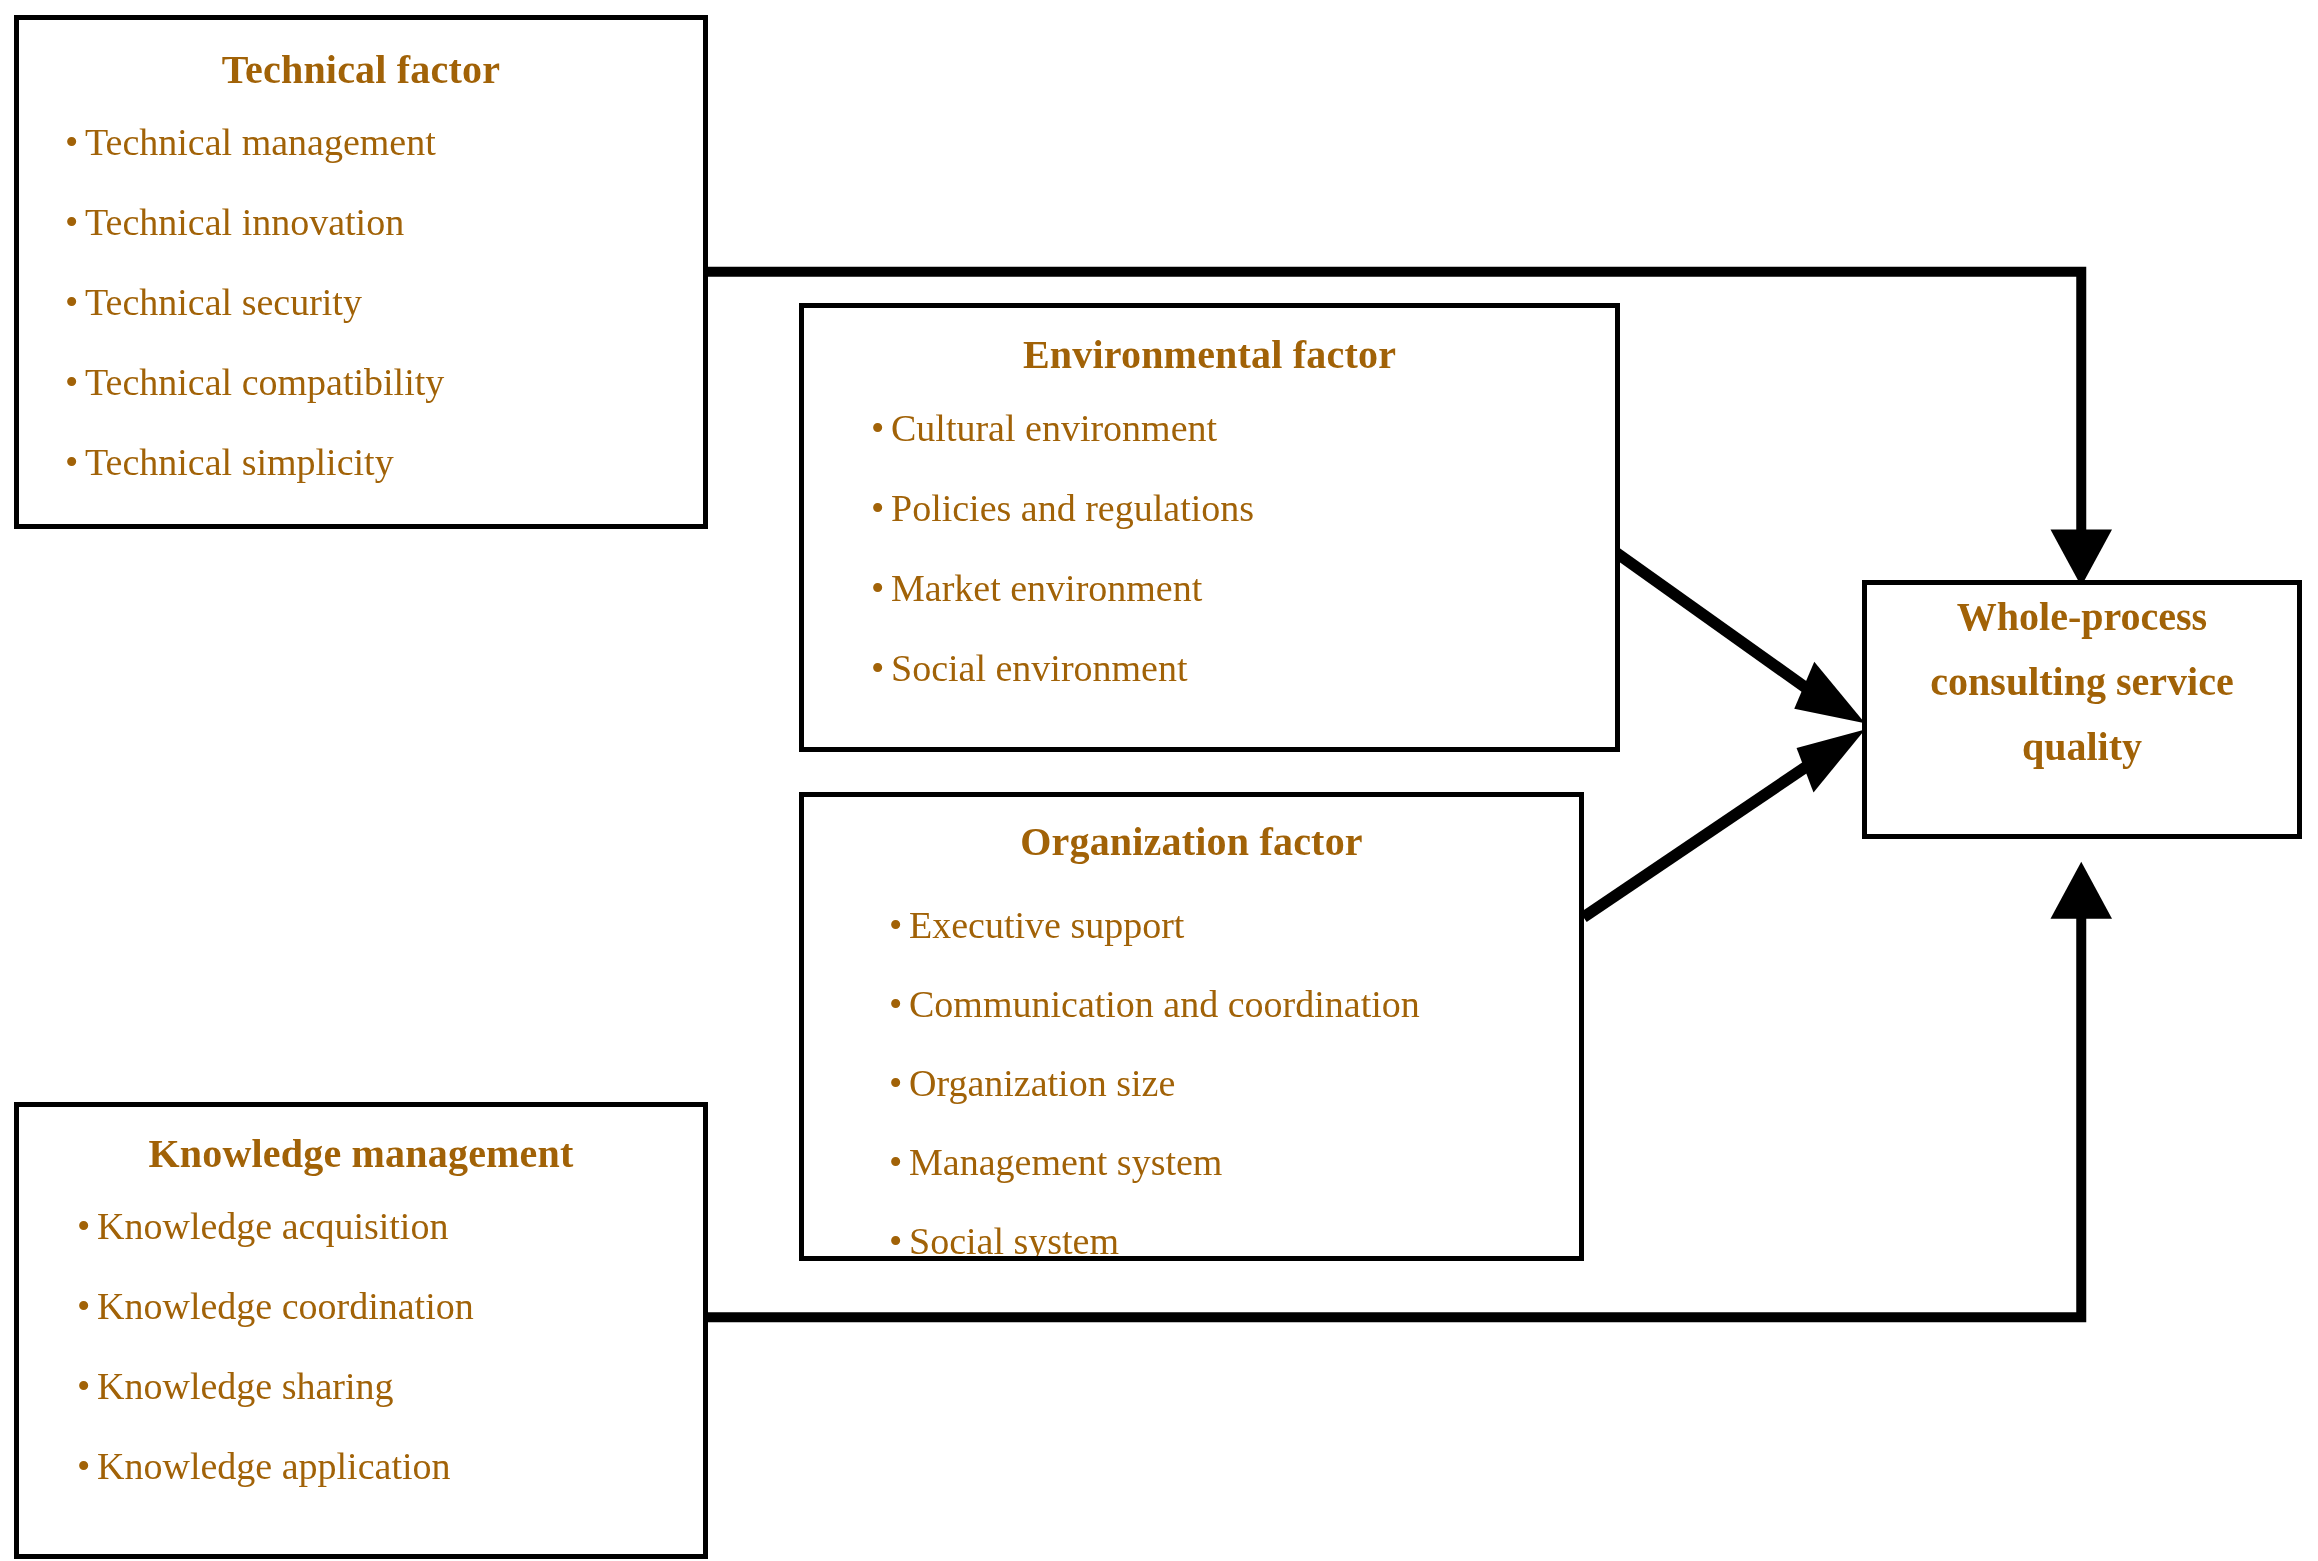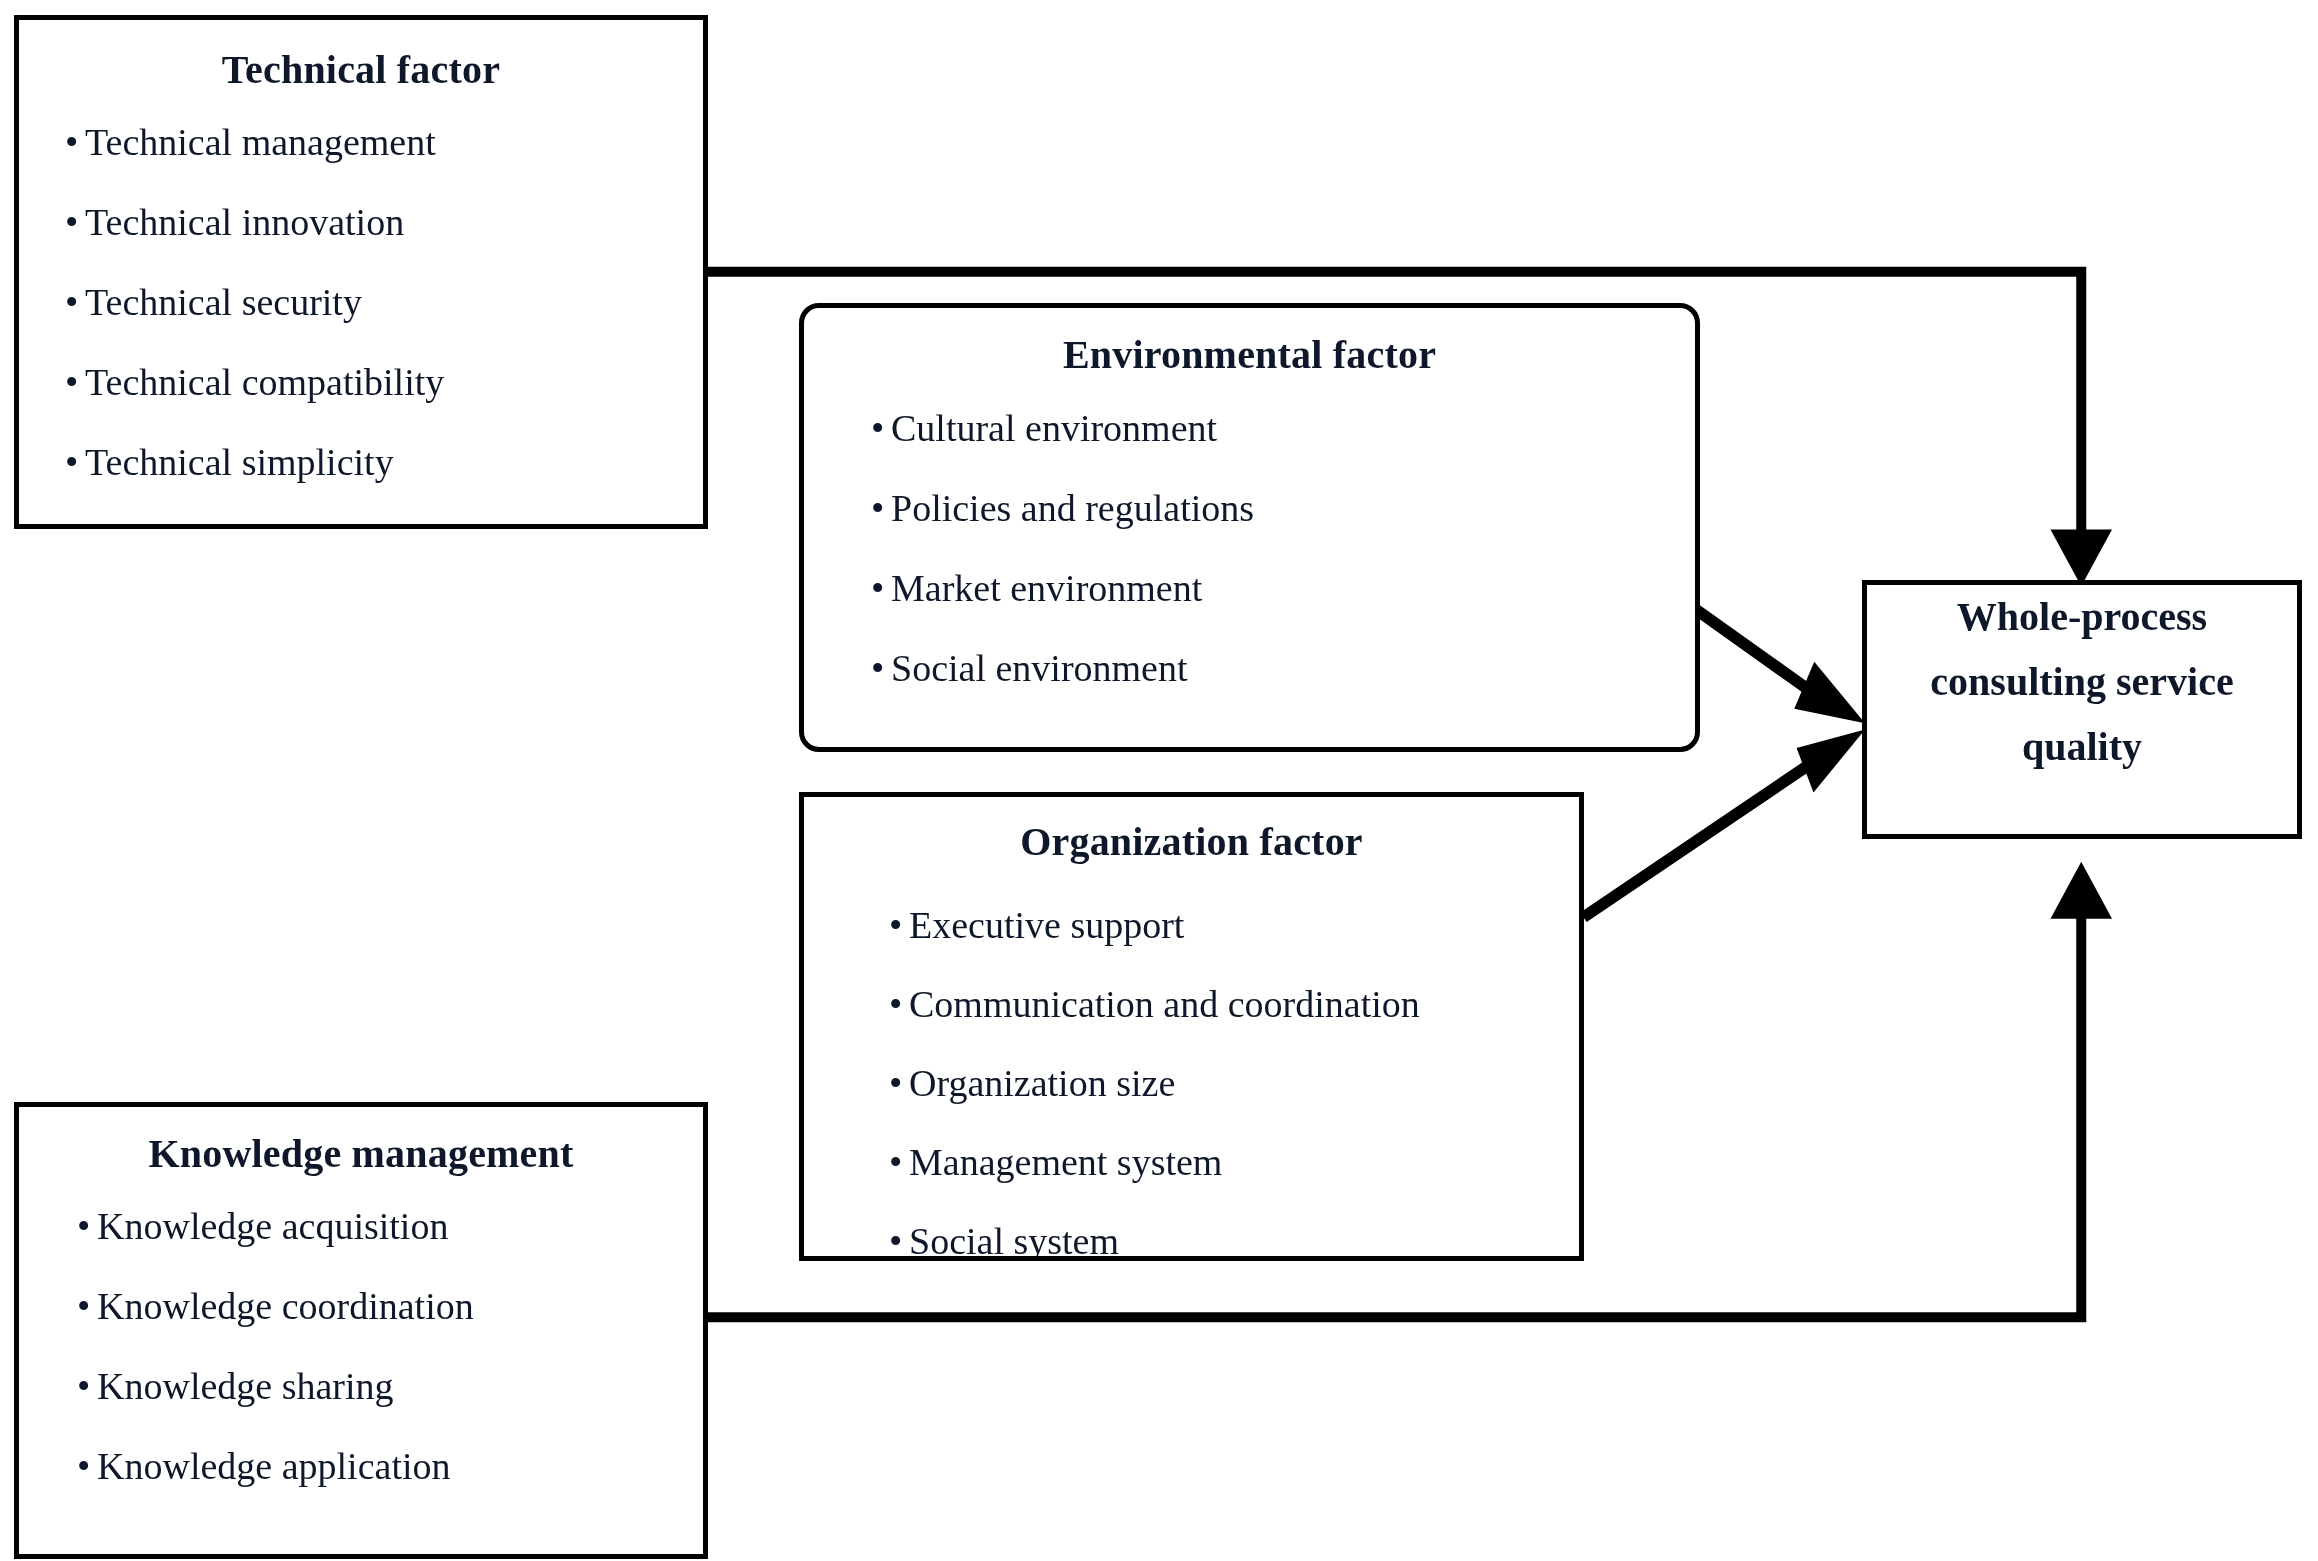--- a/index.html
+++ b/index.html
@@ -7,21 +7,21 @@
     padding: 0;
     background: #ffffff;
   }
   #canvas {
     position: relative;
     width: 2319px;
     height: 1562px;
     background: #ffffff;
     overflow: hidden;
     font-family: "Liberation Serif", "DejaVu Serif", serif;
-    color: #0f172a;
+    color: #a16207;
   }
   .factor-box {
     position: absolute;
     box-sizing: border-box;
     border: 5.4px solid #000000;
     background: #ffffff;
     overflow: hidden;
   }
   .box-title {
     text-align: center;
@@ -53,23 +53,22 @@
     height: 514px;
   }
   #box-technical .box-title { margin-top: 28px; }
   #box-technical .bullet-list { margin-top: 31px; padding-left: 46px; }
   #box-technical .bullet-list li { margin-bottom: 42px; }
 
   
   #box-environmental {
     left: 799px;
     top: 303px;
-    width: 901px;
+    width: 821px;
     height: 449px;
-    border-radius: 20px;
   }
   #box-environmental .box-title { margin-top: 24.6px; }
   #box-environmental .bullet-list { margin-top: 32px; padding-left: 67px; }
   #box-environmental .bullet-list li { margin-bottom: 42px; }
 
   
   #box-organization {
     left: 799px;
     top: 792px;
     width: 785px;

